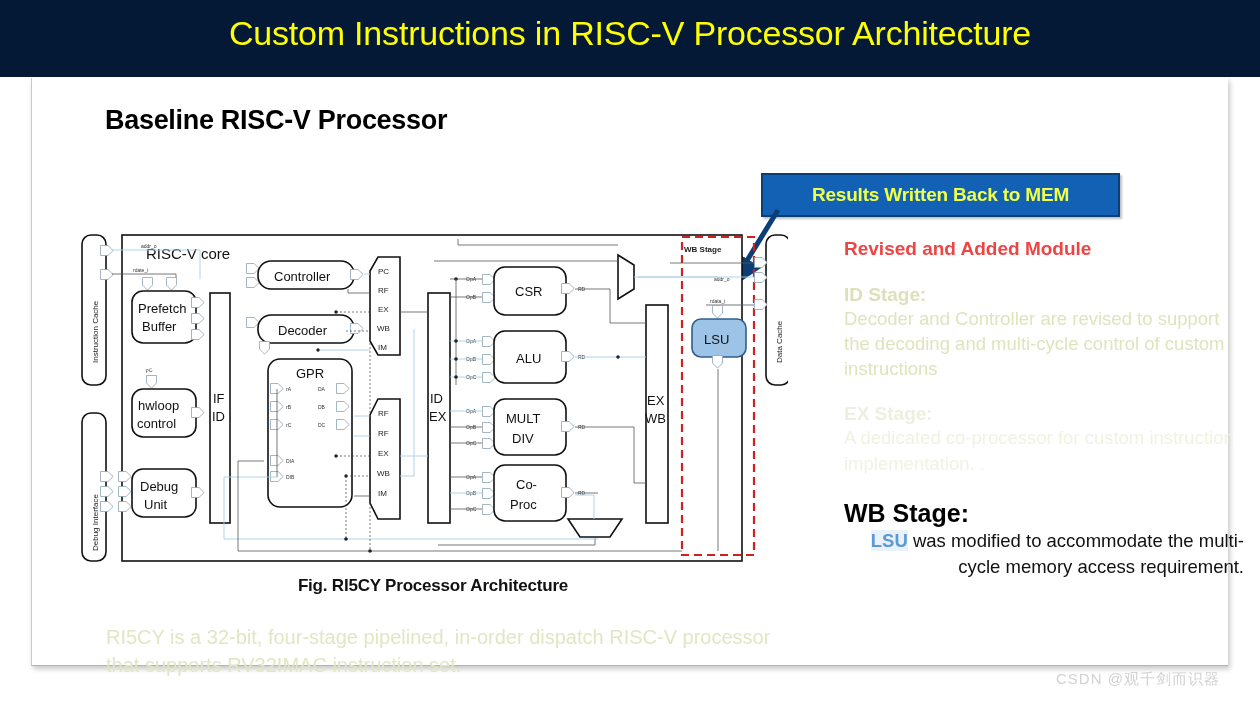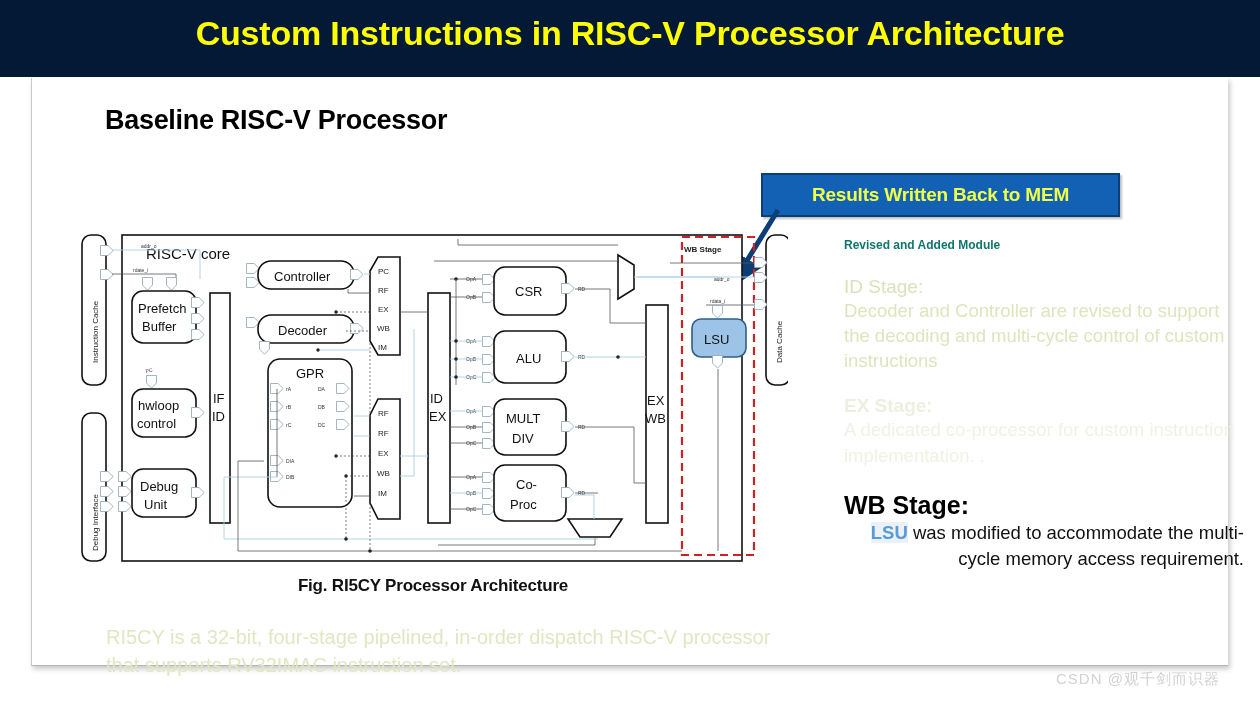--- a/index.html
+++ b/index.html
@@ -10,21 +10,21 @@
     position:relative;
   }
   
   #banner{
     position:absolute;left:0;top:0;width:1260px;height:77px;
     background:#041936;
   }
   #banner-title{
     position:absolute;left:0;top:14px;width:1260px;
     text-align:center;
-    font-size:34px;font-weight:bold;
+    font-size:34px;font-weight:normal;
     color:#ffff00;
     letter-spacing:-0.2px;
     font-family:"Liberation Sans", sans-serif;
   }
   
   #slide{
     position:absolute;left:31px;top:78px;width:1196px;height:587px;
     background:#ffffff;
     border-left:1px solid #c9c9c9;
     border-bottom:1px solid #b5b5b5;
@@ -58,22 +58,22 @@
   #fig-caption{
     position:absolute;left:46px;top:498px;width:710px;text-align:center;
     font-size:17px;font-weight:bold;color:#111;letter-spacing:-0.2px;
   }
   #fig-note{
     position:absolute;left:66px;top:545px;width:700px;
     font-size:20px;color:#e2e6c3;line-height:28px;margin-left:8px;
   }
   
   #right-col{position:absolute;left:812px;top:160px;width:400px;}
-  .r-head{font-size:12px;font-weight:bold;color:#0f766e;}
-  .stage-head-faded{font-size:19px;font-weight:normal;color:#dde0ba;}
+  .r-head{font-size:19px;font-weight:bold;color:#ef4444;}
+  .stage-head-faded{font-size:19px;font-weight:bold;color:#dde0ba;}
   .stage-head-faded2{font-size:19px;font-weight:bold;color:#efefe0;}
   .stage-body-faded{font-size:18.5px;color:#e0e4bd;line-height:25px;}
   .stage-body-faded2{font-size:18.5px;color:#f1f1e4;line-height:26px;}
   .stage-head{font-size:25px;font-weight:bold;color:#000;}
   .stage-body{font-size:18.5px;color:#111;line-height:26px;text-align:right;}
   .lsu-hl{color:#5b9bd5;font-weight:bold;background:#eaf1f9;}
   
   #watermark{
     position:absolute;left:1056px;top:670px;
     font-size:15px;color:#d2d2d2;letter-spacing:1px;

